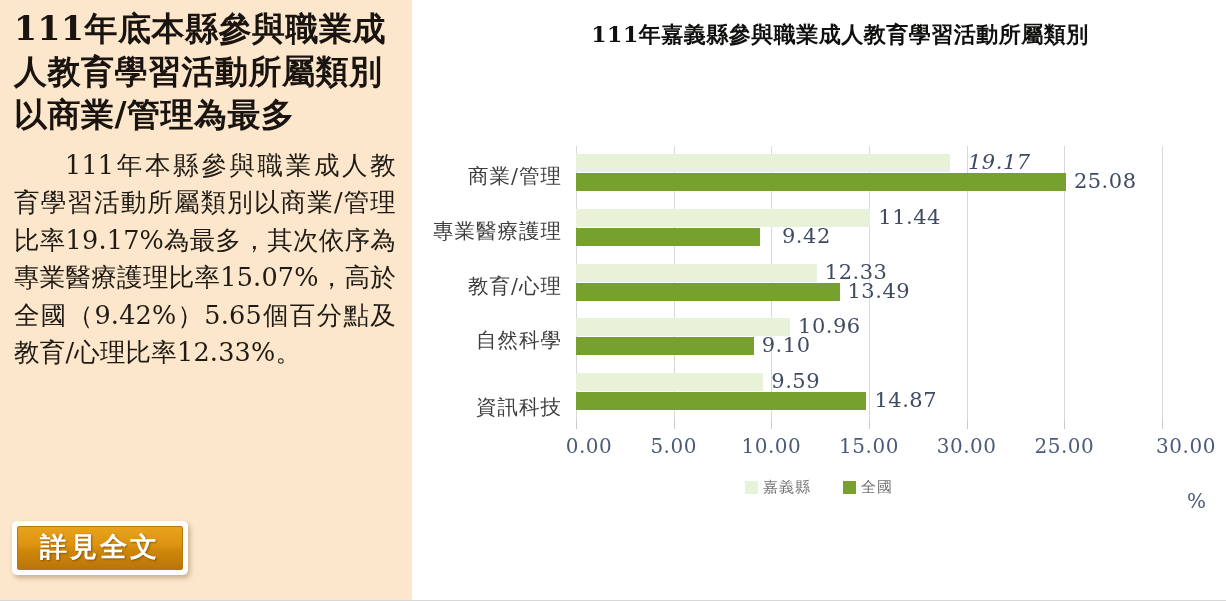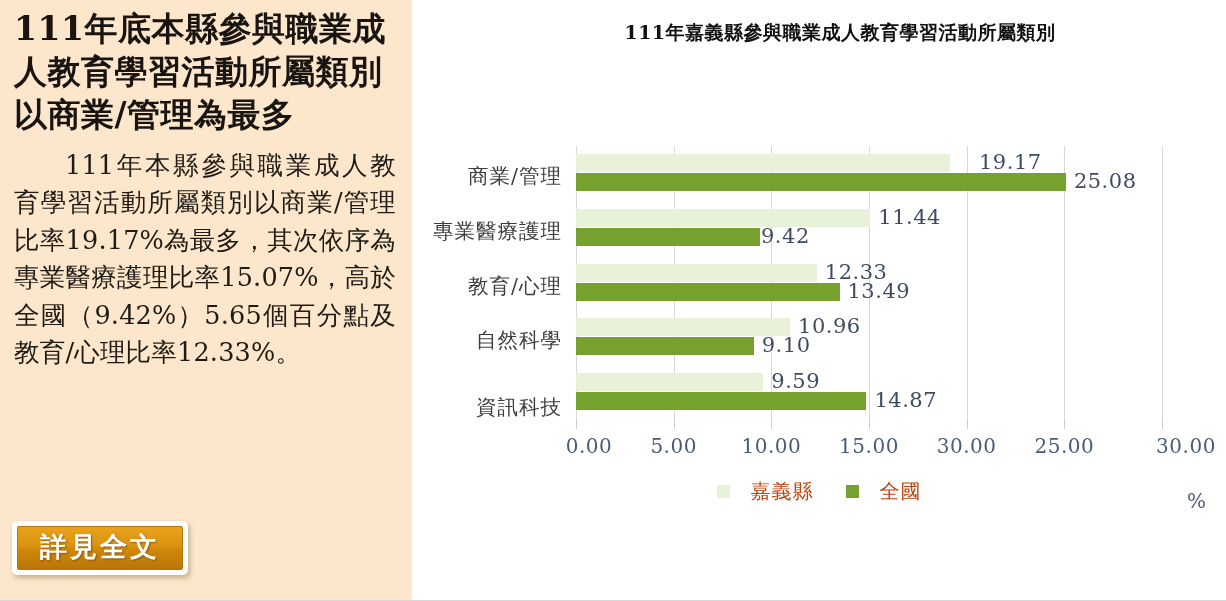--- a/index.html
+++ b/index.html
@@ -90,21 +90,21 @@
     width: 814px;
     height: 600px;
     background: #ffffff;
   }
 
   #chart-title {
     position: absolute;
     left: 0; top: 20px;
     width: 814px;
     text-align: center;
-    font-size: 19px;
+    font-size: 22px;
     font-weight: bold;
     color: #10100f;
     letter-spacing: 0.5px;
     white-space: nowrap;
     padding-left: 42px;
   }
 
   
   #plot {
     position: absolute;
@@ -175,25 +175,24 @@
     left: 0; top: 478px;
     width: 814px;
     display: flex;
     justify-content: center;
     align-items: center;
     gap: 32px;
   }
   .legend-item { display: flex; align-items: center; gap: 5px; }
   .legend-swatch { width: 13px; height: 13px; display: inline-block; }
   .legend-label {
-    font-size: 20px;
-    color: #c2410c;
+    font-size: 15px;
+    color: #737373;
     letter-spacing: 1px;
     white-space: nowrap;
-    margin-left: 16px;
   }
 
   #unit-label {
     position: absolute;
     left: 775px;
     top: 489px;
     font-size: 20px;
     color: #4a5a78;
   }
 </style>
@@ -238,30 +237,30 @@
         <div class="tick-label" style="left: 390.667px;">30.00</div>
         <div class="gridline" style="left: 488.333px;"></div>
         <div class="tick-mark" style="left: 488.333px;"></div>
         <div class="tick-label" style="left: 488.333px;">25.00</div>
         <div class="gridline" style="left: 586px;"></div>
         <div class="tick-mark" style="left: 586px;"></div>
         <div class="tick-label" style="left: 586px; margin-left: 24px;">30.00</div>
         <div class="group" style="top: 8px; height: 37px;">
           <div class="cat-label" style="top: 8px;">商業/管理</div>
           <div class="bar county" style="width: 374.454px; background: rgb(232, 242, 216);"></div>
-          <div class="bar-value county" style="left: 403px;">19.17</div>
+          <div class="bar-value county" style="left: 392px; font-style: italic;">19.17</div>
           <div class="bar nation" style="width: 489.896px; background: rgb(118, 161, 46);"></div>
           <div class="bar-value nation" style="left: 497.896px;">25.08</div>
         </div>
         <div class="group" style="top: 62.8px; height: 37px;">
           <div class="cat-label" style="top: 8px;">專業醫療護理</div>
           <div class="bar county" style="width: 294.367px; background: rgb(232, 242, 216);"></div>
           <div class="bar-value county" style="left: 302.367px;">11.44</div>
           <div class="bar nation" style="width: 184.004px; background: rgb(118, 161, 46);"></div>
-          <div class="bar-value nation" style="left: 185px;">9.42</div>
+          <div class="bar-value nation" style="left: 206px;">9.42</div>
         </div>
         <div class="group" style="top: 117.6px; height: 37px;">
           <div class="cat-label" style="top: 8px;">教育/心理</div>
           <div class="bar county" style="width: 240.846px; background: rgb(232, 242, 216);"></div>
           <div class="bar-value county" style="left: 248.846px;">12.33</div>
           <div class="bar nation" style="width: 263.505px; background: rgb(118, 161, 46);"></div>
           <div class="bar-value nation" style="left: 271.505px;">13.49</div>
         </div>
         <div class="group" style="top: 172.4px; height: 37px;">
           <div class="cat-label" style="top: 8px;">自然科學</div>

